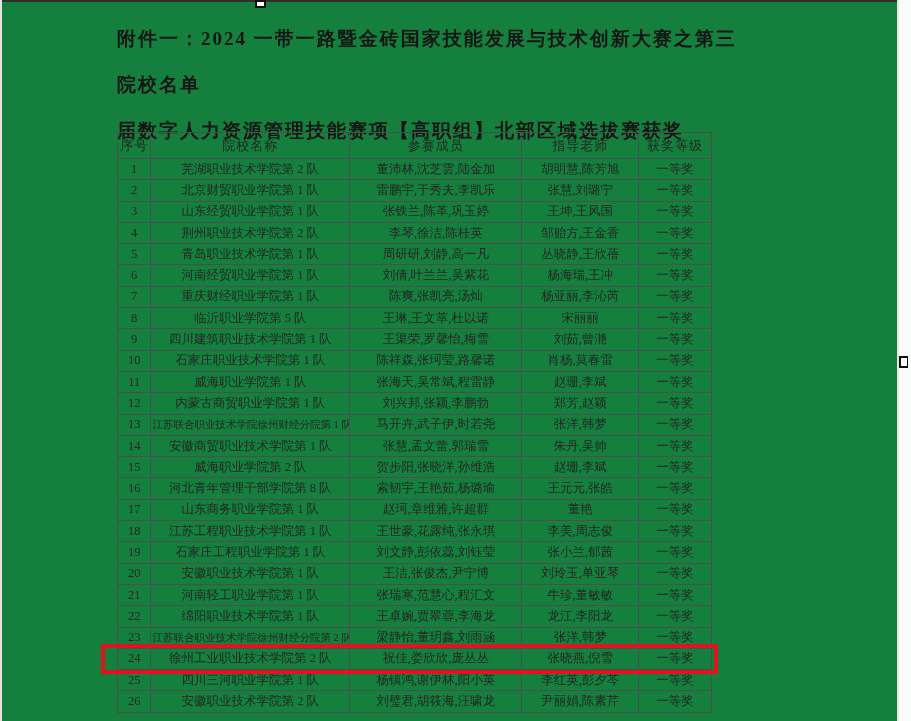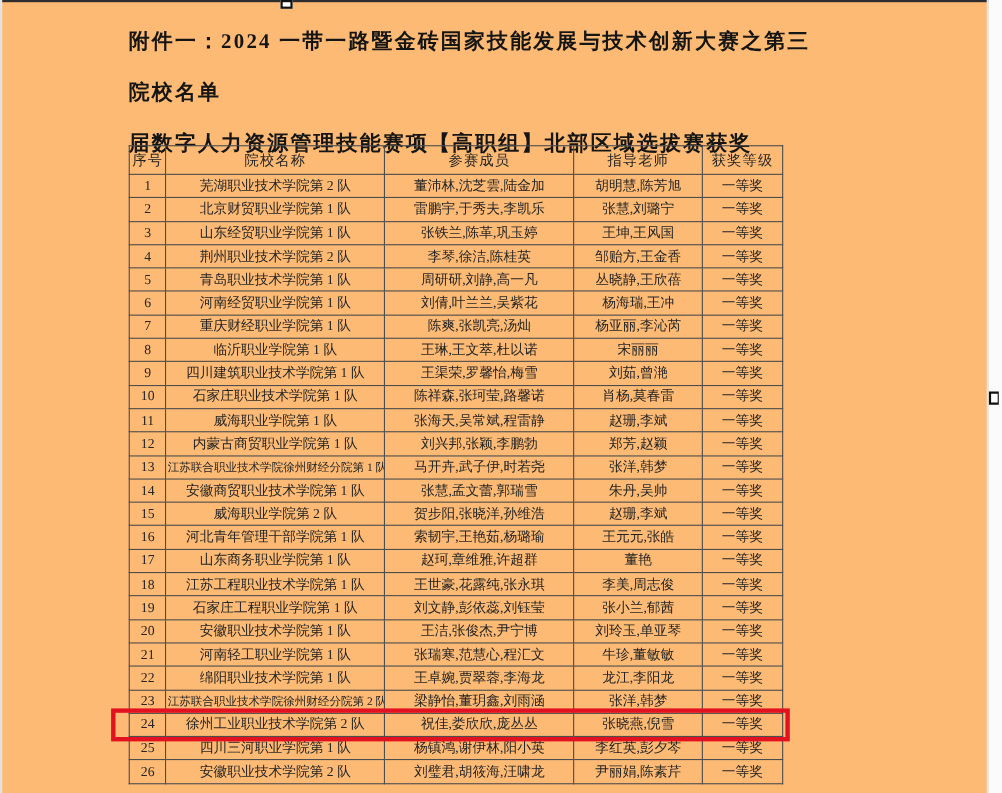--- a/index.html
+++ b/index.html
@@ -1,19 +1,19 @@
 <!DOCTYPE html>
 <html><head>
 <meta charset="utf-8">
 <style>
   * { margin: 0; padding: 0; box-sizing: border-box; }
   html, body { width: 911px; height: 721px; background: #ffffff; overflow: hidden; }
   body { font-family: "Liberation Serif", "DejaVu Serif", serif; color: #1c1c1c; }
 
-  .screen { position: relative; width: 911px; height: 721px; background: #fdba74; }
+  .screen { position: relative; width: 911px; height: 721px; background: #15803d; }
 
   .top-line { position: absolute; left: 0; top: 0; width: 911px; height: 2px; background: #2e2e2e; }
   .left-edge { position: absolute; left: 0; top: 0; width: 2px; height: 721px; background: #e3e3e3; }
 
   .top-handle { position: absolute; left: 255px; top: 0; width: 11px; height: 8px;
                 background: #ffffff; border: 2px solid #111; }
 
   .page-right-line { position: absolute; left: 897px; top: 0; width: 2px; height: 721px; background: #e6e6e6; }
   .scrollbar-track { position: absolute; left: 899px; top: 0; width: 12px; height: 721px; background: #fbfbfb; }
   .side-handle { position: absolute; left: 899px; top: 356px; width: 9px; height: 12px;
@@ -110,21 +110,21 @@
   </tr>
         <tr>
     <td class="c-no">7</td>
     <td class="c-school">重庆财经职业学院第 1 队</td>
     <td class="c-members">陈爽,张凯亮,汤灿</td>
     <td class="c-teachers">杨亚丽,李沁芮</td>
     <td class="c-award">一等奖</td>
   </tr>
         <tr>
     <td class="c-no">8</td>
-    <td class="c-school">临沂职业学院第 1 队</td>
+    <td class="c-school">临沂职业学院第 5 队</td>
     <td class="c-members">王琳,王文萃,杜以诺</td>
     <td class="c-teachers">宋丽丽</td>
     <td class="c-award">一等奖</td>
   </tr>
         <tr>
     <td class="c-no">9</td>
     <td class="c-school">四川建筑职业技术学院第 1 队</td>
     <td class="c-members">王渠荣,罗馨怡,梅雪</td>
     <td class="c-teachers">刘茹,曾滟</td>
     <td class="c-award">一等奖</td>
@@ -166,21 +166,21 @@
   </tr>
         <tr>
     <td class="c-no">15</td>
     <td class="c-school">威海职业学院第 2 队</td>
     <td class="c-members">贺步阳,张晓洋,孙维浩</td>
     <td class="c-teachers">赵珊,李斌</td>
     <td class="c-award">一等奖</td>
   </tr>
         <tr>
     <td class="c-no">16</td>
-    <td class="c-school">河北青年管理干部学院第 1 队</td>
+    <td class="c-school">河北青年管理干部学院第 8 队</td>
     <td class="c-members">索韧宇,王艳茹,杨璐瑜</td>
     <td class="c-teachers">王元元,张皓</td>
     <td class="c-award">一等奖</td>
   </tr>
         <tr>
     <td class="c-no">17</td>
     <td class="c-school">山东商务职业学院第 1 队</td>
     <td class="c-members">赵珂,章维雅,许超群</td>
     <td class="c-teachers">董艳</td>
     <td class="c-award">一等奖</td>

